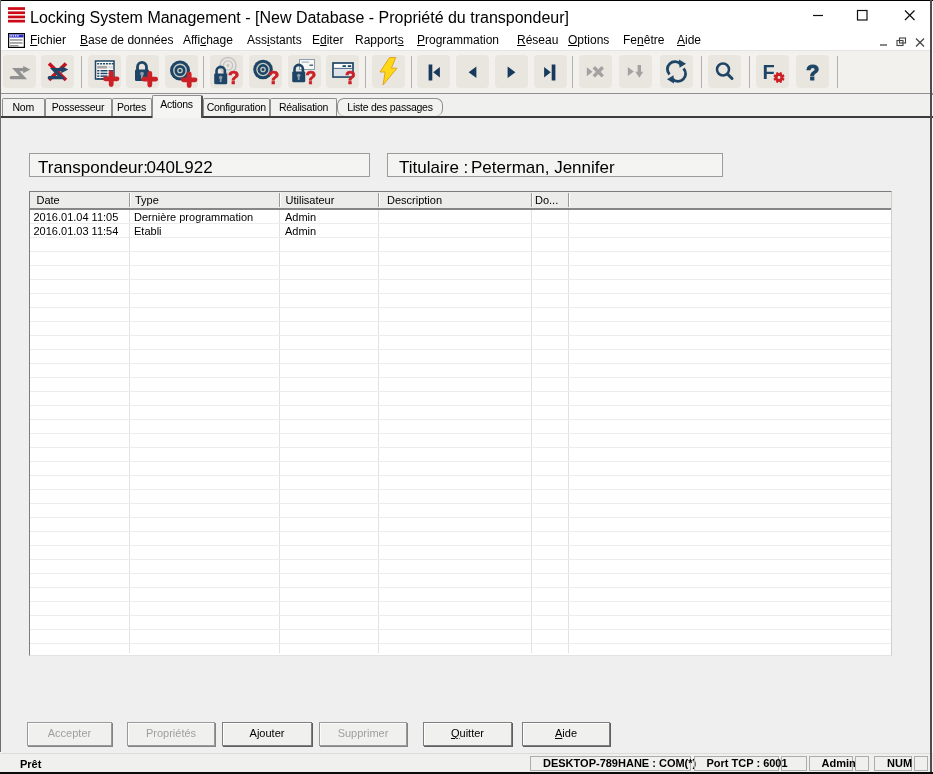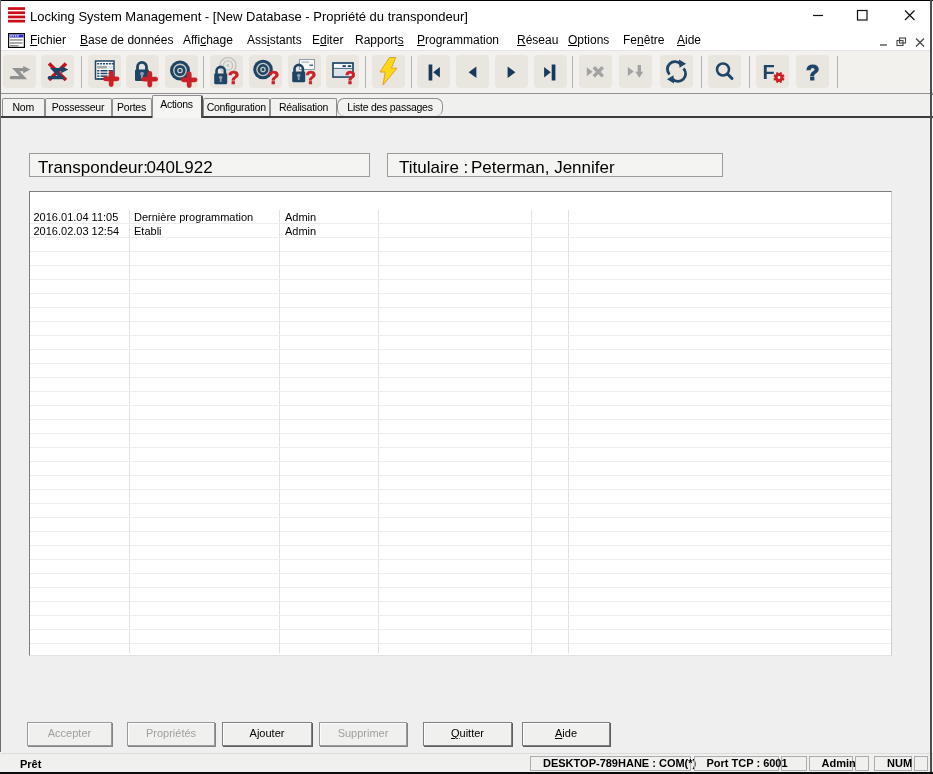--- a/index.html
+++ b/index.html
@@ -4,21 +4,21 @@
 <style>
   html,body{margin:0;padding:0;}
   body{width:933px;height:774px;position:relative;overflow:hidden;
        font-family:"Liberation Sans",sans-serif;background:#fff;}
   .abs{position:absolute;}
   
   #titlebar{left:0;top:0;width:933px;height:30px;background:#fff;border-top:1.5px solid #000;box-sizing:border-box;}
   #winborder-l{left:0;top:0;width:1px;height:752px;background:#6e6e6e;z-index:50;}
   #winborder-r{left:929.5px;top:0;width:2.5px;height:774px;background:#4d4d4d;z-index:50;}
   #winborder-b{left:0;top:772px;width:933px;height:2px;background:#0a0a0a;z-index:50;}
-  #title-text{left:30px;top:9px;font-size:13px;color:#000;white-space:nowrap;}
+  #title-text{left:30px;top:9px;font-size:16px;color:#000;white-space:nowrap;}
   
   #menubar{left:1px;top:30px;width:929px;height:20px;background:#fff;}
   .menuitem{position:absolute;top:3px;font-size:12px;color:#000;white-space:nowrap;}
   #menuline{left:1px;top:49.5px;width:929px;height:1px;background:#e4e4e4;}
   
   #toolbar{left:1px;top:50.5px;width:929px;height:42.5px;background:#f2f1ee;}
   .tbtn{position:absolute;top:4.5px;width:33px;height:33px;background:#e8e6df;border-radius:4px;}
   .tsep{position:absolute;top:5px;width:1px;height:32px;background:#b3b2ae;}
   .tbtn svg{position:absolute;left:0;top:0;}
   #toolline{left:0px;top:92.5px;width:933px;height:2px;background:#909090;}
@@ -311,30 +311,42 @@
 <div class="abs" id="content"></div>
 <div class="abs" style="left:0;top:118px;width:933px;height:634px;" id="dialog">
   <div class="fieldbox" style="left:28.5px;top:35px;width:341.5px;"></div>
   <div class="flabel" style="left:38px;top:40px;">Transpondeur:</div>
   <div class="flabel" style="left:146.5px;top:40px;">040L922</div>
   <div class="fieldbox" style="left:387px;top:35px;width:336px;"></div>
   <div class="flabel" style="left:399px;top:40px;">Titulaire :</div>
   <div class="flabel" style="left:471px;top:40px;">Peterman, Jennifer</div>
 
   <div id="grid">
+    <div id="ghead">
+      <div class="htxt" style="left:6.5px">Date</div>
+      <div class="htxt" style="left:105px">Type</div>
+      <div class="htxt" style="left:255.5px">Utilisateur</div>
+      <div class="htxt" style="left:357px">Description</div>
+      <div class="htxt" style="left:505px">Do...</div>
+      <div class="hsep" style="left:99px"></div>
+      <div class="hsep" style="left:248.5px"></div>
+      <div class="hsep" style="left:348px"></div>
+      <div class="hsep" style="left:500.5px"></div>
+      <div class="hsep" style="left:537.5px"></div>
+    </div>
     <div class="vline" style="left:99px"></div>
     <div class="vline" style="left:248.5px"></div>
     <div class="vline" style="left:348px"></div>
     <div class="vline" style="left:500.5px"></div>
     <div class="vline" style="left:537.5px"></div>
     <div id="rowlines" style="position:absolute;left:0;top:17.5px;width:100%;height:445px;background:repeating-linear-gradient(to bottom,transparent 0,transparent 13px,#ededed 13px,#ededed 14px);"></div>
     <div class="cell" style="left:3.5px;top:18.5px">2016.01.04 11:05</div>
     <div class="cell" style="left:104px;top:18.5px">Dernière programmation</div>
     <div class="cell" style="left:255px;top:18.5px">Admin</div>
-    <div class="cell" style="left:3.5px;top:32.5px">2016.02.03 12:54</div>
+    <div class="cell" style="left:3.5px;top:32.5px">2016.01.03 11:54</div>
     <div class="cell" style="left:104px;top:32.5px">Etabli</div>
     <div class="cell" style="left:255px;top:32.5px">Admin</div>
   </div>
 </div>
 
 <div class="abs" style="left:0;top:722px;width:845px;height:26px;">
   <div class="dbtn off" style="left:27px;width:85px;">Accepter</div>
   <div class="dbtn off" style="left:127px;width:88px;">Propriétés</div>
   <div class="dbtn on" style="left:222px;width:90px;">Ajouter</div>
   <div class="dbtn off" style="left:319px;width:88px;">Supprimer</div>

